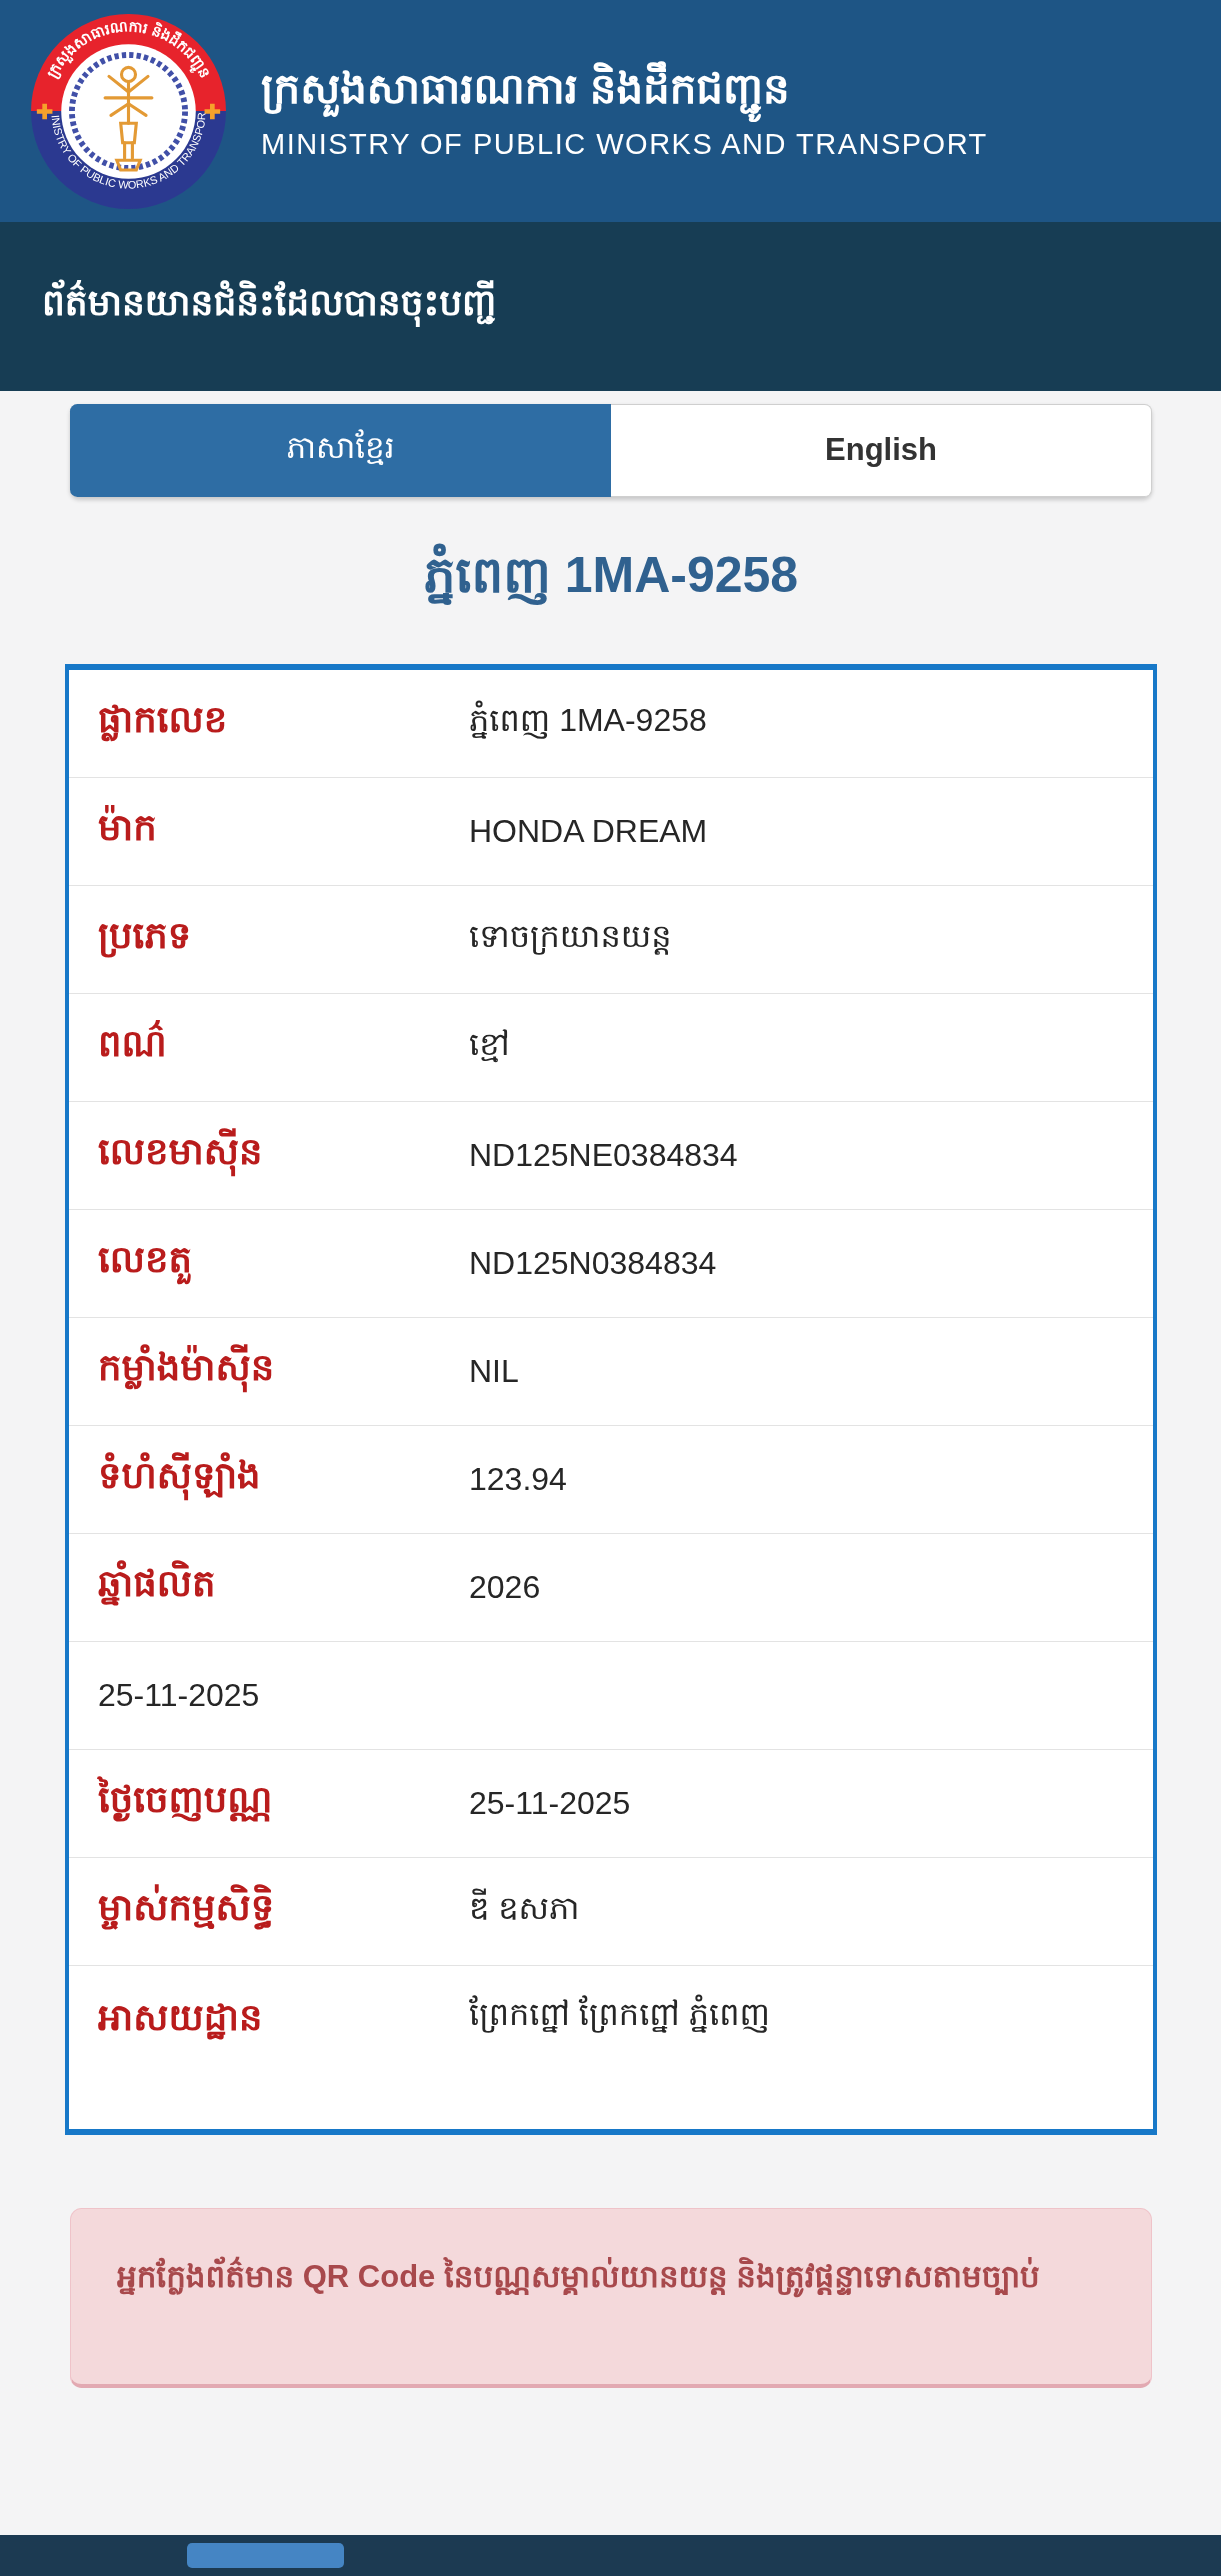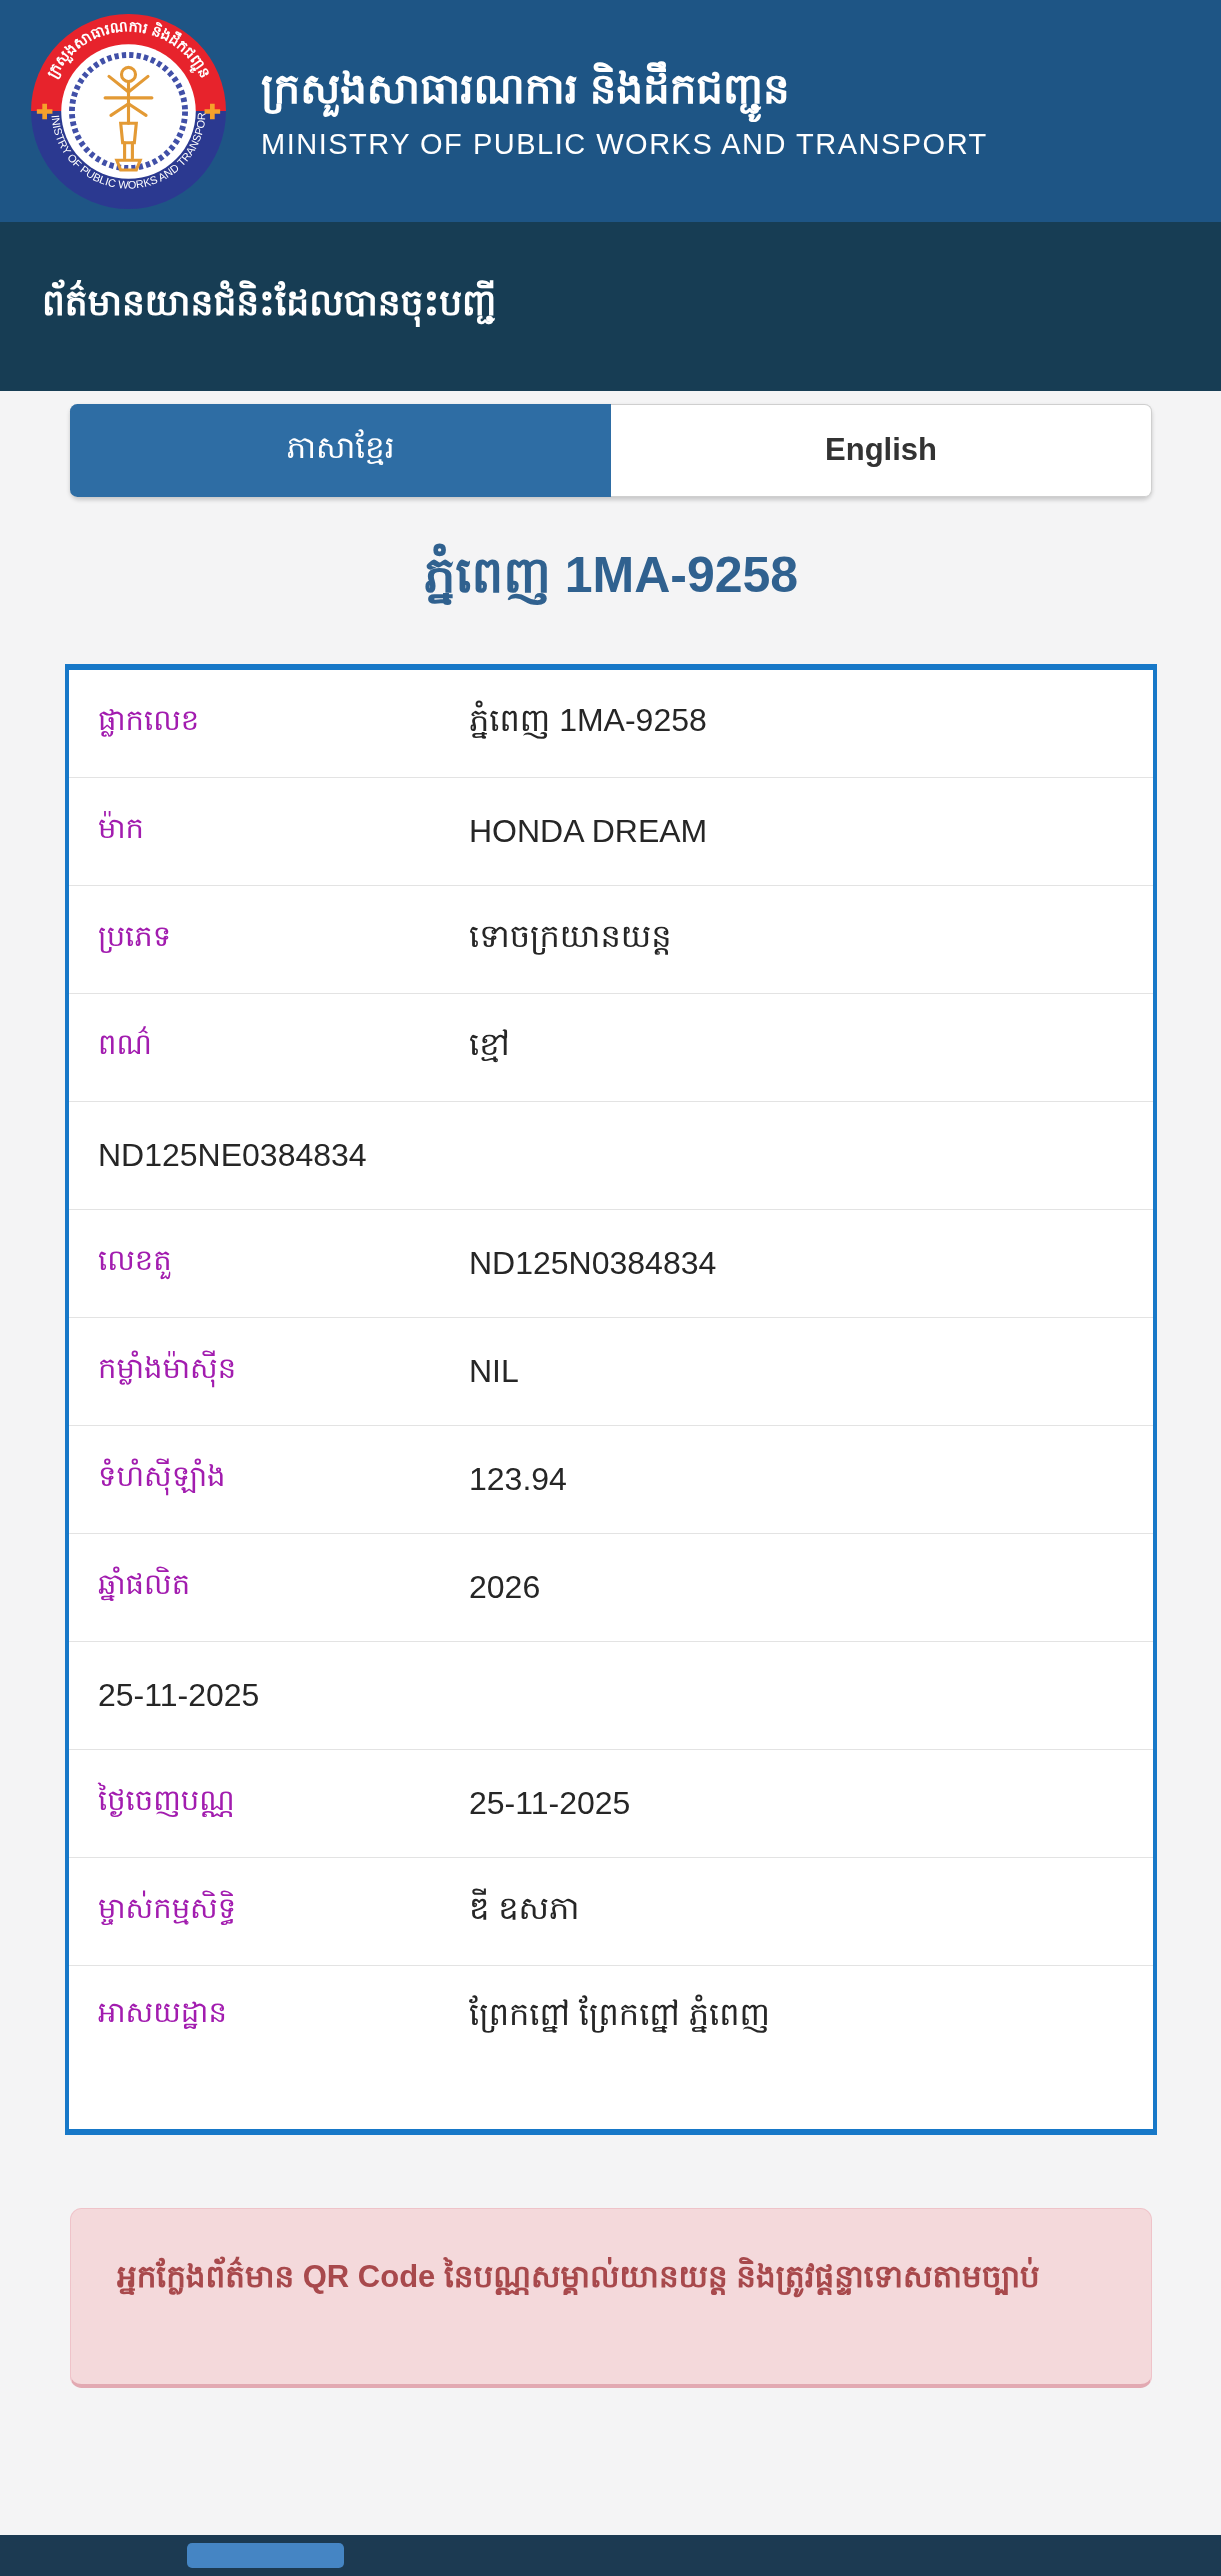--- a/index.html
+++ b/index.html
@@ -73,21 +73,21 @@
     margin:51px 65px 0 65px;
     background:#FFFFFF;
     border:4.4px solid #1778C8;
     border-top-width:6.6px;border-bottom-width:6.6px;
   }
   .row{
     height:107px;display:flex;align-items:center;
     padding:0 29px;border-bottom:1.5px solid #E3E3E3;
   }
   .row:last-child{border-bottom:none;height:163px;align-items:flex-start;padding-top:28px;box-sizing:border-box;}
-  .cell-label{flex:0 0 371px;font-size:29px;font-weight:normal;color:#a21caf;}
+  .cell-label{flex:0 0 371px;font-size:37px;font-weight:bold;color:#b91c1c;}
   .cell-value{flex:1;font-size:32px;font-weight:400;color:#262626;}
   
   .notice{
     margin:73px 70px 0 70px;
     height:180px;box-sizing:border-box;
     background:#F4D9DB;
     border:1.5px solid #EFC3C9;border-bottom:4.4px solid #E2A9B2;
     border-radius:11.7px;
     padding:35px 46px;
   }
@@ -169,20 +169,21 @@
   </div>
   <div class="row">
     <div class="cell-label">ប្រភេទ</div>
     <div class="cell-value">ទោចក្រយានយន្ត</div>
   </div>
   <div class="row">
     <div class="cell-label">ពណ៌</div>
     <div class="cell-value">ខ្មៅ</div>
   </div>
   <div class="row">
+    <div class="cell-label">លេខមាស៊ីន</div>
     <div class="cell-value">ND125NE0384834</div>
   </div>
   <div class="row">
     <div class="cell-label">លេខតួ</div>
     <div class="cell-value">ND125N0384834</div>
   </div>
   <div class="row">
     <div class="cell-label">កម្លាំងម៉ាស៊ីន</div>
     <div class="cell-value">NIL</div>
   </div>

